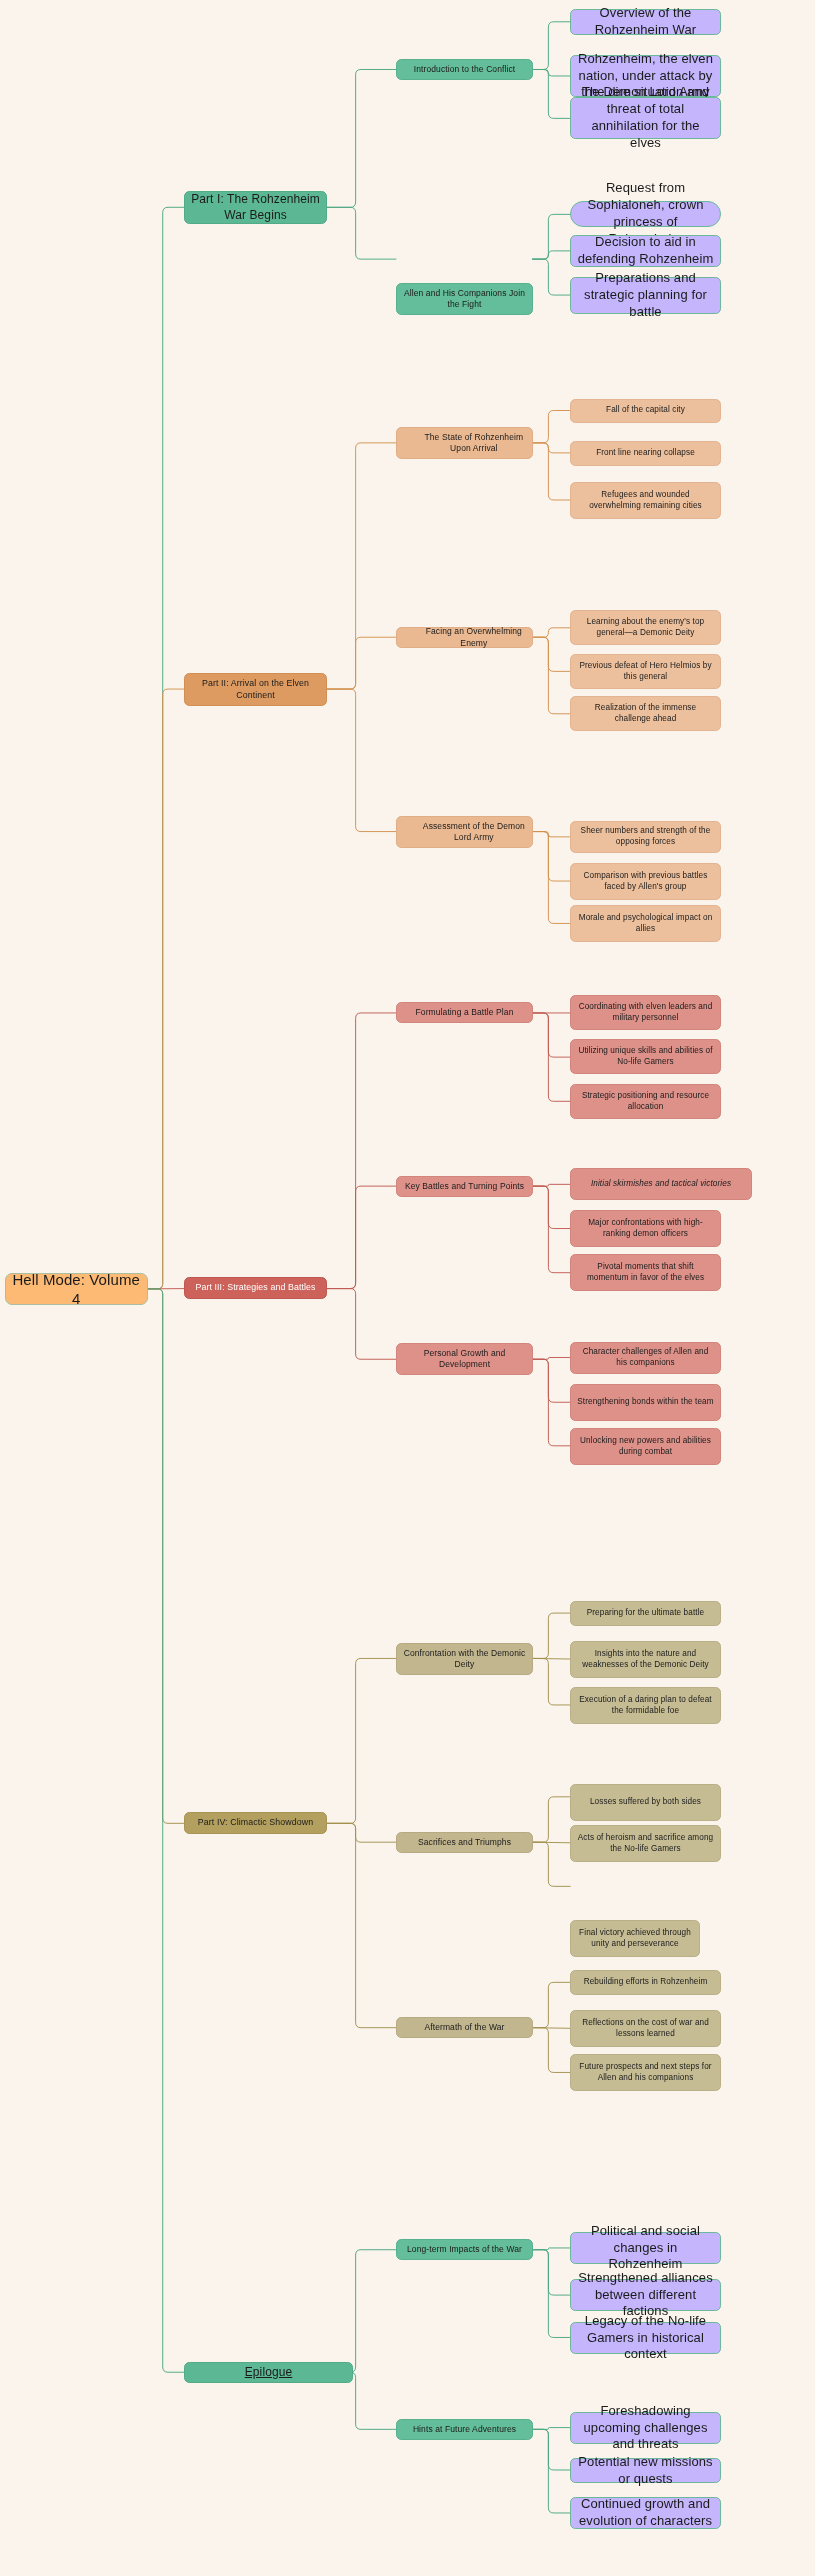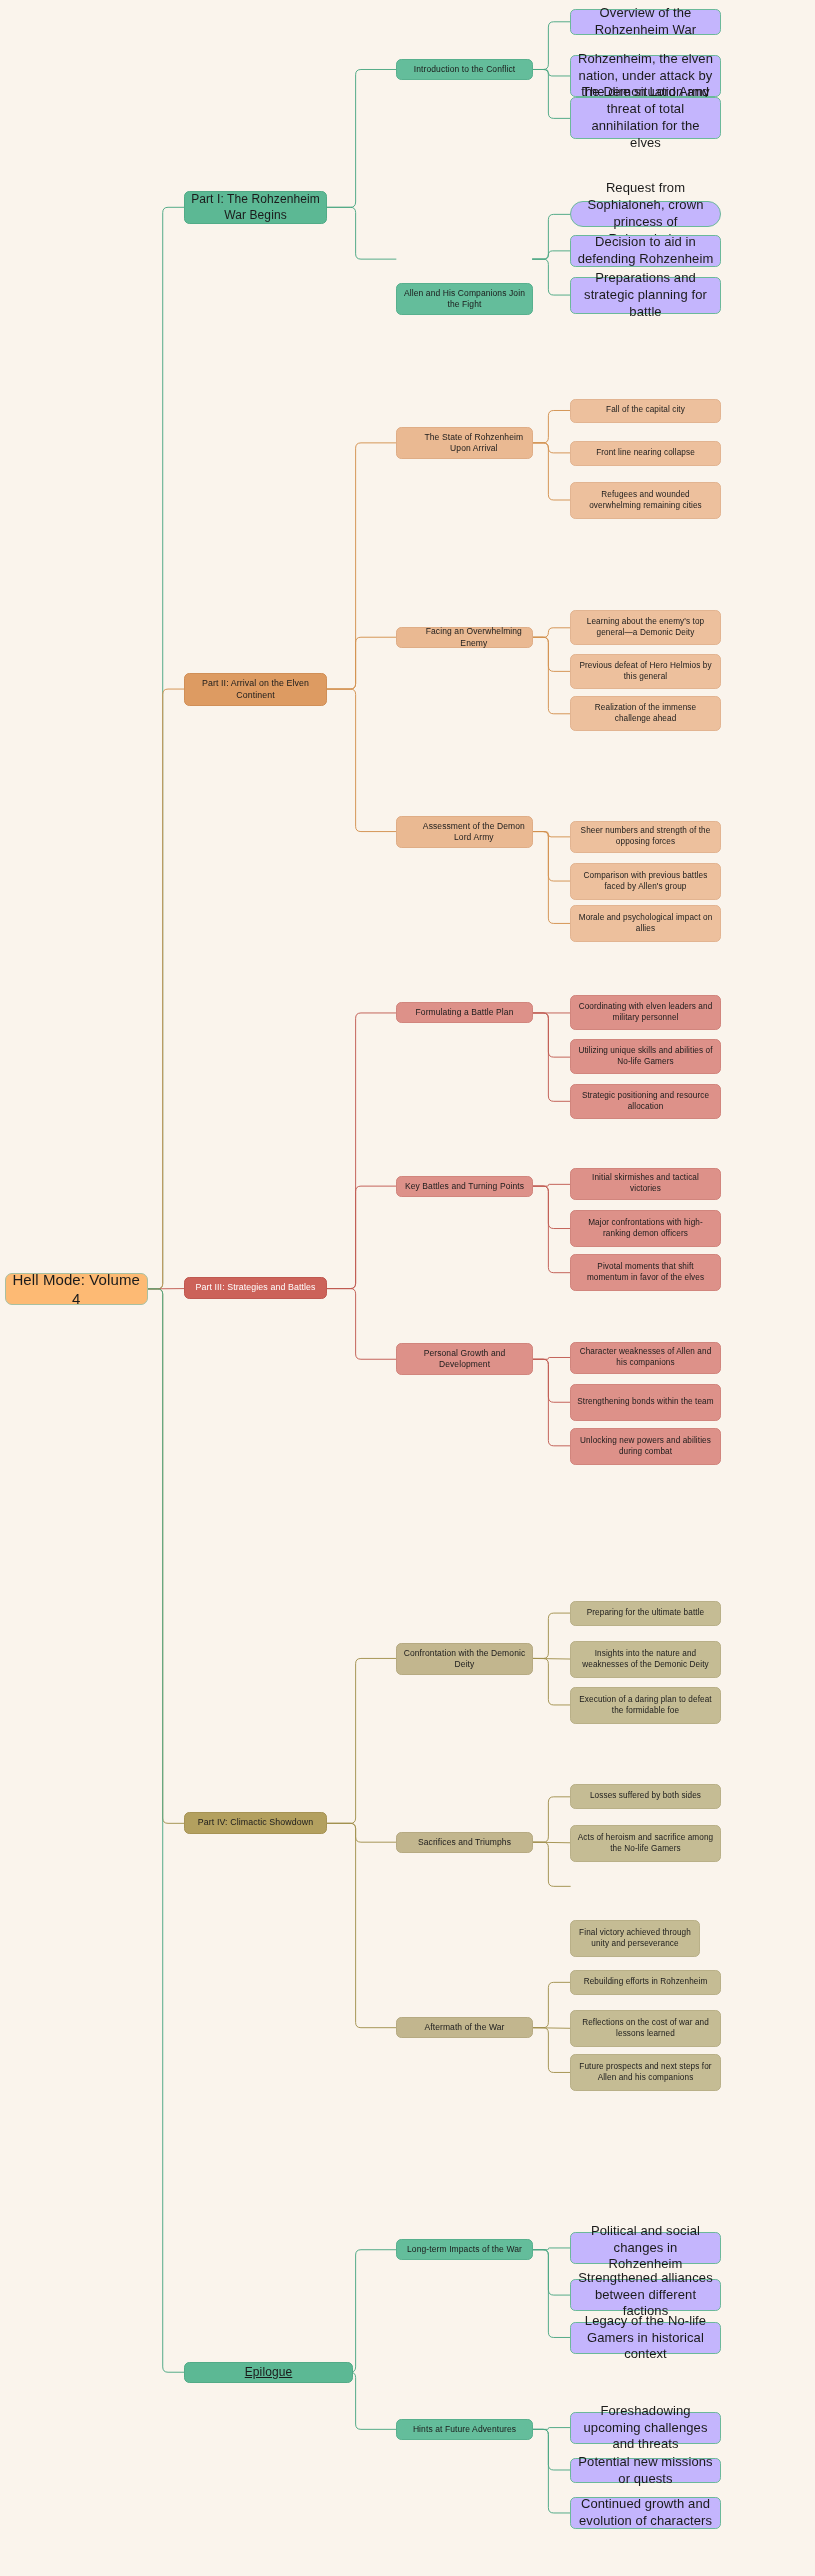--- a/index.html
+++ b/index.html
@@ -129,34 +129,34 @@
     <div class="node node lvl2 orange" style="left: 396px; top: 816px; width: 137px; height: 32px;">Assessment of the Demon Lord Army</div>
     <div class="node node lvl3 orange" style="left: 570px; top: 821px; width: 151px; height: 32px;">Sheer numbers and strength of the opposing forces</div>
     <div class="node node lvl3 orange" style="left: 570px; top: 863px; width: 151px; height: 37px;">Comparison with previous battles faced by Allen's group</div>
     <div class="node node lvl3 orange" style="left: 570px; top: 905px; width: 151px; height: 37px;">Morale and psychological impact on allies</div>
     <div class="node node lvl1 red" style="left: 184px; top: 1277px; width: 143px; height: 22.4px;">Part III: Strategies and Battles</div>
     <div class="node node lvl2 red" style="left: 396px; top: 1002px; width: 137px; height: 21px;">Formulating a Battle Plan</div>
     <div class="node node lvl3 red" style="left: 570px; top: 995px; width: 151px; height: 35px;">Coordinating with elven leaders and military personnel</div>
     <div class="node node lvl3 red" style="left: 570px; top: 1039px; width: 151px; height: 35px;">Utilizing unique skills and abilities of No-life Gamers</div>
     <div class="node node lvl3 red" style="left: 570px; top: 1084px; width: 151px; height: 35px;">Strategic positioning and resource allocation</div>
     <div class="node node lvl2 red" style="left: 396px; top: 1176px; width: 137px; height: 21px;">Key Battles and Turning Points</div>
-    <div class="node node lvl3 red" style="left: 570px; top: 1168px; width: 151px; height: 32px;">Initial skirmishes and tactical victories</div>
+    <div class="node node lvl3 red" style="left: 570px; top: 1168px; width: 182px; height: 32px; font-style: italic;">Initial skirmishes and tactical victories</div>
     <div class="node node lvl3 red" style="left: 570px; top: 1210px; width: 151px; height: 37px;">Major confrontations with high-ranking demon officers</div>
     <div class="node node lvl3 red" style="left: 570px; top: 1254px; width: 151px; height: 37px;">Pivotal moments that shift momentum in favor of the elves</div>
     <div class="node node lvl2 red" style="left: 396px; top: 1343px; width: 137px; height: 32px;">Personal Growth and Development</div>
-    <div class="node node lvl3 red" style="left: 570px; top: 1342px; width: 151px; height: 32px;">Character weaknesses of Allen and his companions</div>
+    <div class="node node lvl3 red" style="left: 570px; top: 1342px; width: 151px; height: 32px;">Character challenges of Allen and his companions</div>
     <div class="node node lvl3 red" style="left: 570px; top: 1384px; width: 151px; height: 37px;">Strengthening bonds within the team</div>
     <div class="node node lvl3 red" style="left: 570px; top: 1428px; width: 151px; height: 37px;">Unlocking new powers and abilities during combat</div>
     <div class="node node lvl1 khaki" style="left: 184px; top: 1812px; width: 143px; height: 22.4px;">Part IV: Climactic Showdown</div>
     <div class="node node lvl2 khaki" style="left: 396px; top: 1643px; width: 137px; height: 32px;">Confrontation with the Demonic Deity</div>
     <div class="node node lvl3 khaki" style="left: 570px; top: 1601px; width: 151px; height: 25px;">Preparing for the ultimate battle</div>
     <div class="node node lvl3 khaki" style="left: 570px; top: 1641px; width: 151px; height: 37px;">Insights into the nature and weaknesses of the Demonic Deity</div>
     <div class="node node lvl3 khaki" style="left: 570px; top: 1687px; width: 151px; height: 37px;">Execution of a daring plan to defeat the formidable foe</div>
     <div class="node node lvl2 khaki" style="left: 396px; top: 1832px; width: 137px; height: 21px;">Sacrifices and Triumphs</div>
-    <div class="node node lvl3 khaki" style="left: 570px; top: 1784px; width: 151px; height: 25px;">Losses suffered by both sides</div>
+    <div class="node node lvl3 khaki" style="left: 570px; top: 1784px; width: 151px; height: 37px;">Losses suffered by both sides</div>
     <div class="node node lvl3 khaki" style="left: 570px; top: 1825px; width: 151px; height: 37px;">Acts of heroism and sacrifice among the No-life Gamers</div>
     <div class="node node lvl3 khaki" style="left: 570px; top: 1920px; width: 130px; height: 37px;">Final victory achieved through unity and perseverance</div>
     <div class="node node lvl2 khaki" style="left: 396px; top: 2017px; width: 137px; height: 21px;">Aftermath of the War</div>
     <div class="node node lvl3 khaki" style="left: 570px; top: 1970px; width: 151px; height: 25px;">Rebuilding efforts in Rohzenheim</div>
     <div class="node node lvl3 khaki" style="left: 570px; top: 2010px; width: 151px; height: 37px;">Reflections on the cost of war and lessons learned</div>
     <div class="node node lvl3 khaki" style="left: 570px; top: 2054px; width: 151px; height: 37px;">Future prospects and next steps for Allen and his companions</div>
     <div class="node node lvl1 green" style="left: 184px; top: 2362px; width: 169px; height: 21px; text-decoration: underline;">Epilogue</div>
     <div class="node node lvl2 green" style="left: 396px; top: 2239px; width: 137px; height: 21px;">Long-term Impacts of the War</div>
     <div class="node node lvl3 green" style="left: 570px; top: 2232px; width: 151px; height: 32px;">Political and social changes in Rohzenheim</div>
     <div class="node node lvl3 green" style="left: 570px; top: 2279px; width: 151px; height: 32px;">Strengthened alliances between different factions</div>

